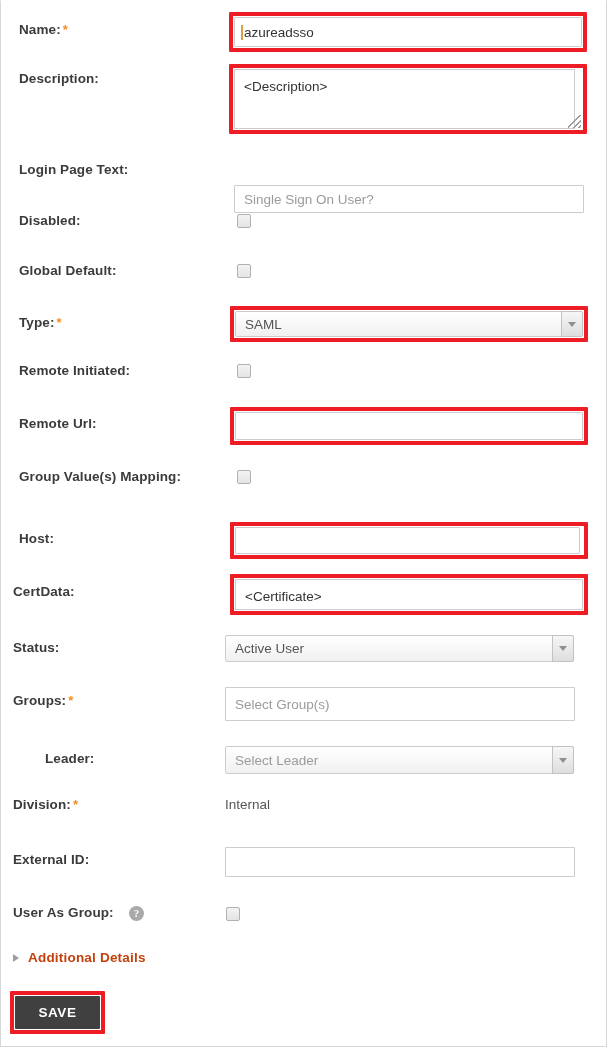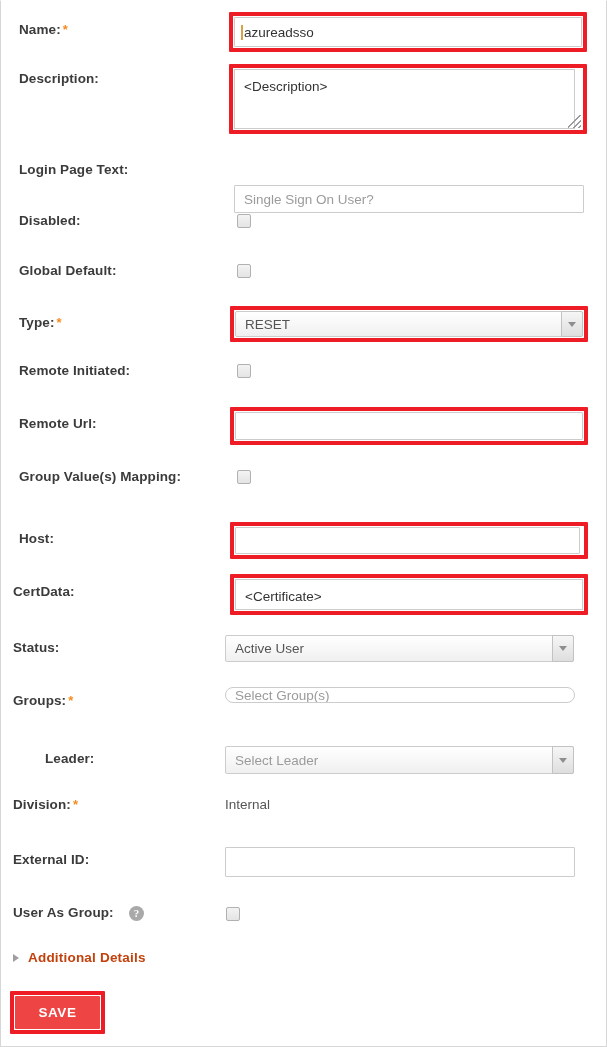--- a/index.html
+++ b/index.html
@@ -184,21 +184,21 @@
     font-weight: bold;
     color: #c2410c;
     letter-spacing: 0.2px;
   }
 
   
   .btn {
     position: absolute;
     box-sizing: border-box;
     border: none;
-    background: #ef4444;
+    background: #404040;
     color: #ffffff;
     font-family: "Liberation Sans", sans-serif;
     font-size: 13.5px;
     font-weight: bold;
     letter-spacing: 0.6px;
     cursor: pointer;
     border-radius: 1px;
   }
 
   
@@ -248,21 +248,21 @@
   </div>
 
   <div class="row" style="top:262px;">
     <span class="lbl" style="left:18px; top:0px;"><span>Global Default:</span></span>
     <div class="cbx" style="left:236px; top:1px;"></div>
   </div>
 
   <div class="row" style="top:310px;">
     <span class="lbl" style="left:18px; top:4px;"><span>Type:</span><span class="req">*</span></span>
     <div class="sel" style="left:234px; top:0px; width:348px; height:26px;">
-      <span class="sel-txt">RESET</span>
+      <span class="sel-txt">SAML</span>
       <span class="sel-btn">
           <i class="caret"></i>
         </span>
     </div>
     <div class="hl" style="left:229px; top:-5px; width:358px; height:36px;"></div>
   </div>
 
   <div class="row" style="top:362px;">
     <span class="lbl" style="left:18px; top:0px;"><span>Remote Initiated:</span></span>
     <div class="cbx" style="left:236px; top:1px;"></div>
@@ -296,21 +296,21 @@
     <div class="sel" style="left:224px; top:0px; width:349px; height:27px;">
       <span class="sel-txt">Active User</span>
       <span class="sel-btn">
           <i class="caret"></i>
         </span>
     </div>
   </div>
 
   <div class="row" style="top:686px;">
     <span class="lbl" style="left:12px; top:6px;"><span>Groups:</span><span class="req">*</span></span>
-    <input class="fld" style="left: 224px; top: 0px; width: 350px; height: 16px; border-radius: 9px;" placeholder="Select Group(s)">
+    <input class="fld" style="left: 224px; top: 0px; width: 350px; height: 34px;" placeholder="Select Group(s)">
   </div>
 
   <div class="row" style="top:745px;">
     <span class="lbl" style="left:12px; top:5px;padding-left:32px;"><span>Leader:</span></span>
     <div class="sel ph" style="left:224px; top:0px; width:349px; height:28px;">
       <span class="sel-txt">Select Leader</span>
       <span class="sel-btn">
           <i class="caret"></i>
         </span>
     </div>

